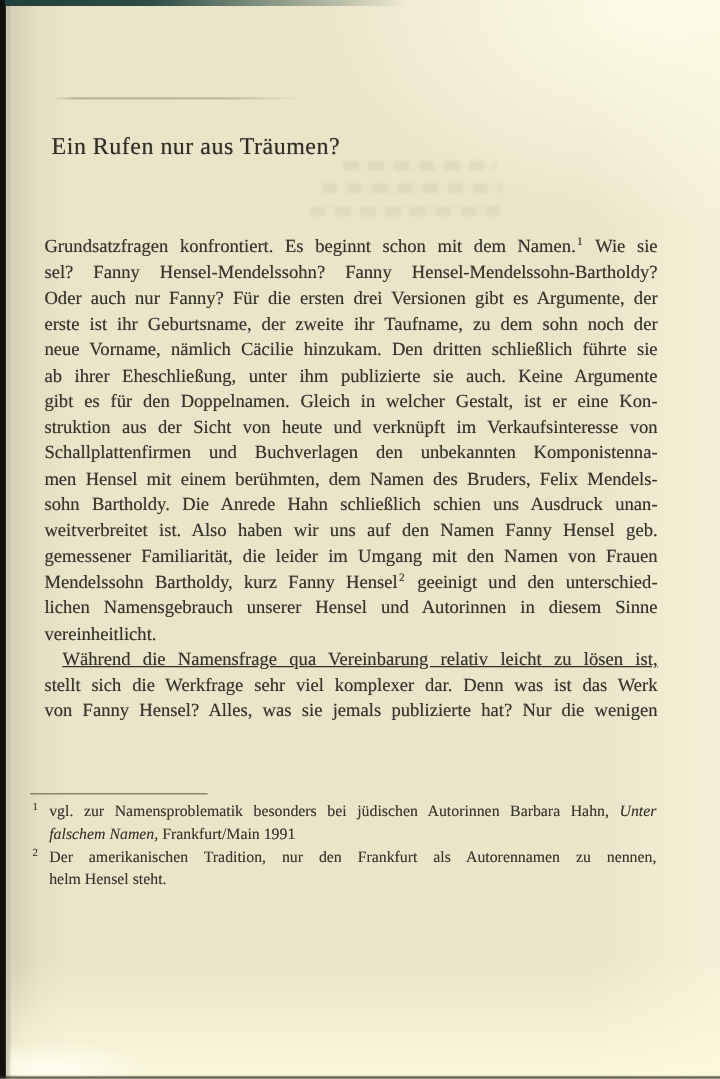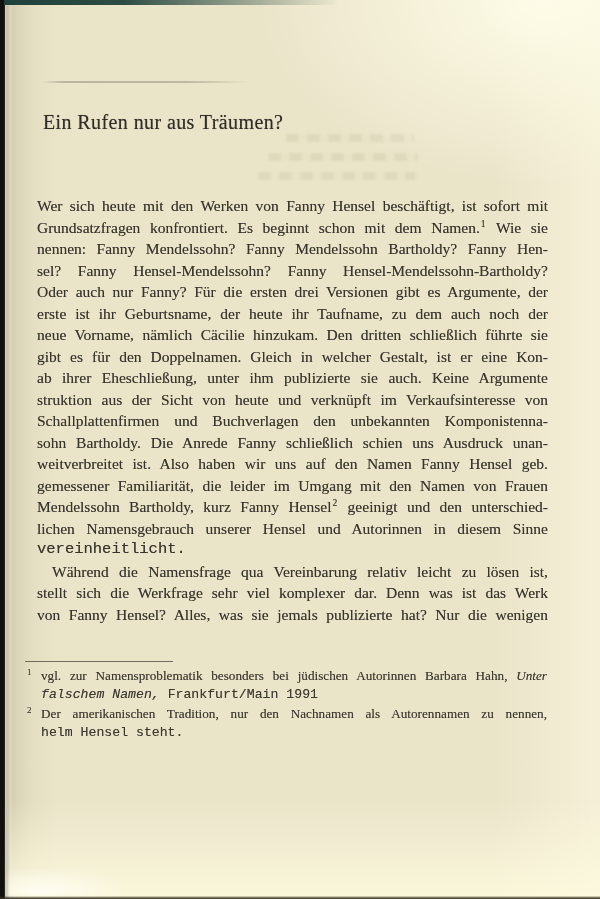--- a/index.html
+++ b/index.html
@@ -55,22 +55,22 @@
   .ghost.g1{left:286px;top:134px;width:128px;}
   .ghost.g2{left:268px;top:153px;width:150px;}
   .ghost.g3{left:258px;top:172px;width:158px;}
 
   .bodytext{
     position:absolute;left:37px;top:195px;width:511px;
     font-size:15.5px;line-height:21.5px;color:#37342d;
     text-shadow:0 0 0.6px rgba(55,52,45,0.55);
   }
   .tline{text-align:justify;text-align-last:justify;}
-  .tline.last{text-align-last:left;font-family:Liberation Mono, monospace;}
-  .tline.indent{text-indent:15px;}
+  .tline.last{text-align-last:left;}
+  .tline.indent{text-indent:15px;text-decoration:underline;}
   sup.sup{font-size:9.5px;line-height:0;vertical-align:6px;margin:0 1px;}
 
   .fn-rule{position:absolute;left:25px;top:661px;width:148px;height:1px;background:#716c5e;}
   .footnotes{
     position:absolute;left:26px;top:666px;width:521px;
     font-size:13.2px;line-height:19px;color:#3b382f;
     text-shadow:0 0 0.5px rgba(59,56,47,0.5);
   }
   .footnote{position:relative;padding-left:15px;}
   .fn-num{position:absolute;left:1px;top:-3px;font-size:9px;}
@@ -89,32 +89,31 @@
 
   <div class="top-rule"></div>
   <h1 class="heading">Ein Rufen nur aus Träumen?</h1>
 
   <div class="ghost g1"></div>
   <div class="ghost g2"></div>
   <div class="ghost g3"></div>
 
   <div class="bodytext">
       <div>
-        <div class="tline">Wer sich heute mit den Werken von Fanny Hensel beschäftigt, ist sofort mit</div>
         <div class="tline">Grundsatzfragen konfrontiert. Es beginnt schon mit dem Namen.<sup class="sup">1</sup> Wie sie</div>
-        <div class="tline">nennen: Fanny Mendelssohn? Fanny Mendelssohn Bartholdy? Fanny Hen-</div>
         <div class="tline">sel? Fanny Hensel-Mendelssohn? Fanny Hensel-Mendelssohn-Bartholdy?</div>
         <div class="tline">Oder auch nur Fanny? Für die ersten drei Versionen gibt es Argumente, der</div>
-        <div class="tline">erste ist ihr Geburtsname, der heute ihr Taufname, zu dem auch noch der</div>
+        <div class="tline">erste ist ihr Geburtsname, der zweite ihr Taufname, zu dem sohn noch der</div>
         <div class="tline">neue Vorname, nämlich Cäcilie hinzukam. Den dritten schließlich führte sie</div>
+        <div class="tline">ab ihrer Eheschließung, unter ihm publizierte sie auch. Keine Argumente</div>
         <div class="tline">gibt es für den Doppelnamen. Gleich in welcher Gestalt, ist er eine Kon-</div>
-        <div class="tline">ab ihrer Eheschließung, unter ihm publizierte sie auch. Keine Argumente</div>
         <div class="tline">struktion aus der Sicht von heute und verknüpft im Verkaufsinteresse von</div>
         <div class="tline">Schallplattenfirmen und Buchverlagen den unbekannten Komponistenna-</div>
-        <div class="tline">sohn Bartholdy. Die Anrede Fanny schließlich schien uns Ausdruck unan-</div>
+        <div class="tline">men Hensel mit einem berühmten, dem Namen des Bruders, Felix Mendels-</div>
+        <div class="tline">sohn Bartholdy. Die Anrede Hahn schließlich schien uns Ausdruck unan-</div>
         <div class="tline">weitverbreitet ist. Also haben wir uns auf den Namen Fanny Hensel geb.</div>
         <div class="tline">gemessener Familiarität, die leider im Umgang mit den Namen von Frauen</div>
         <div class="tline">Mendelssohn Bartholdy, kurz Fanny Hensel<sup class="sup">2</sup> geeinigt und den unterschied-</div>
         <div class="tline">lichen Namensgebrauch unserer Hensel und Autorinnen in diesem Sinne</div>
         <div class="tline last">vereinheitlicht.</div>
       </div>
       <div>
         <div class="tline indent">Während die Namensfrage qua Vereinbarung relativ leicht zu lösen ist,</div>
         <div class="tline">stellt sich die Werkfrage sehr viel komplexer dar. Denn was ist das Werk</div>
         <div class="tline">von Fanny Hensel? Alles, was sie jemals publizierte hat? Nur die wenigen</div>
@@ -123,17 +122,17 @@
 
   <div class="fn-rule"></div>
   <div class="footnotes">
       <div class="footnote">
         <span class="fn-num">1</span>
         <div class="tline">vgl. zur Namensproblematik besonders bei jüdischen Autorinnen Barbara Hahn, <em>Unter</em></div>
         <div class="tline last"><em>falschem Namen,</em> Frankfurt/Main 1991</div>
       </div>
       <div class="footnote">
         <span class="fn-num">2</span>
-        <div class="tline">Der amerikanischen Tradition, nur den Nachnamen als Autorennamen zu nennen,</div>
+        <div class="tline">Der amerikanischen Tradition, nur den Frankfurt als Autorennamen zu nennen,</div>
         <div class="tline last">helm Hensel steht.</div>
       </div>
     </div>
 </div>
 
 </body></html>

